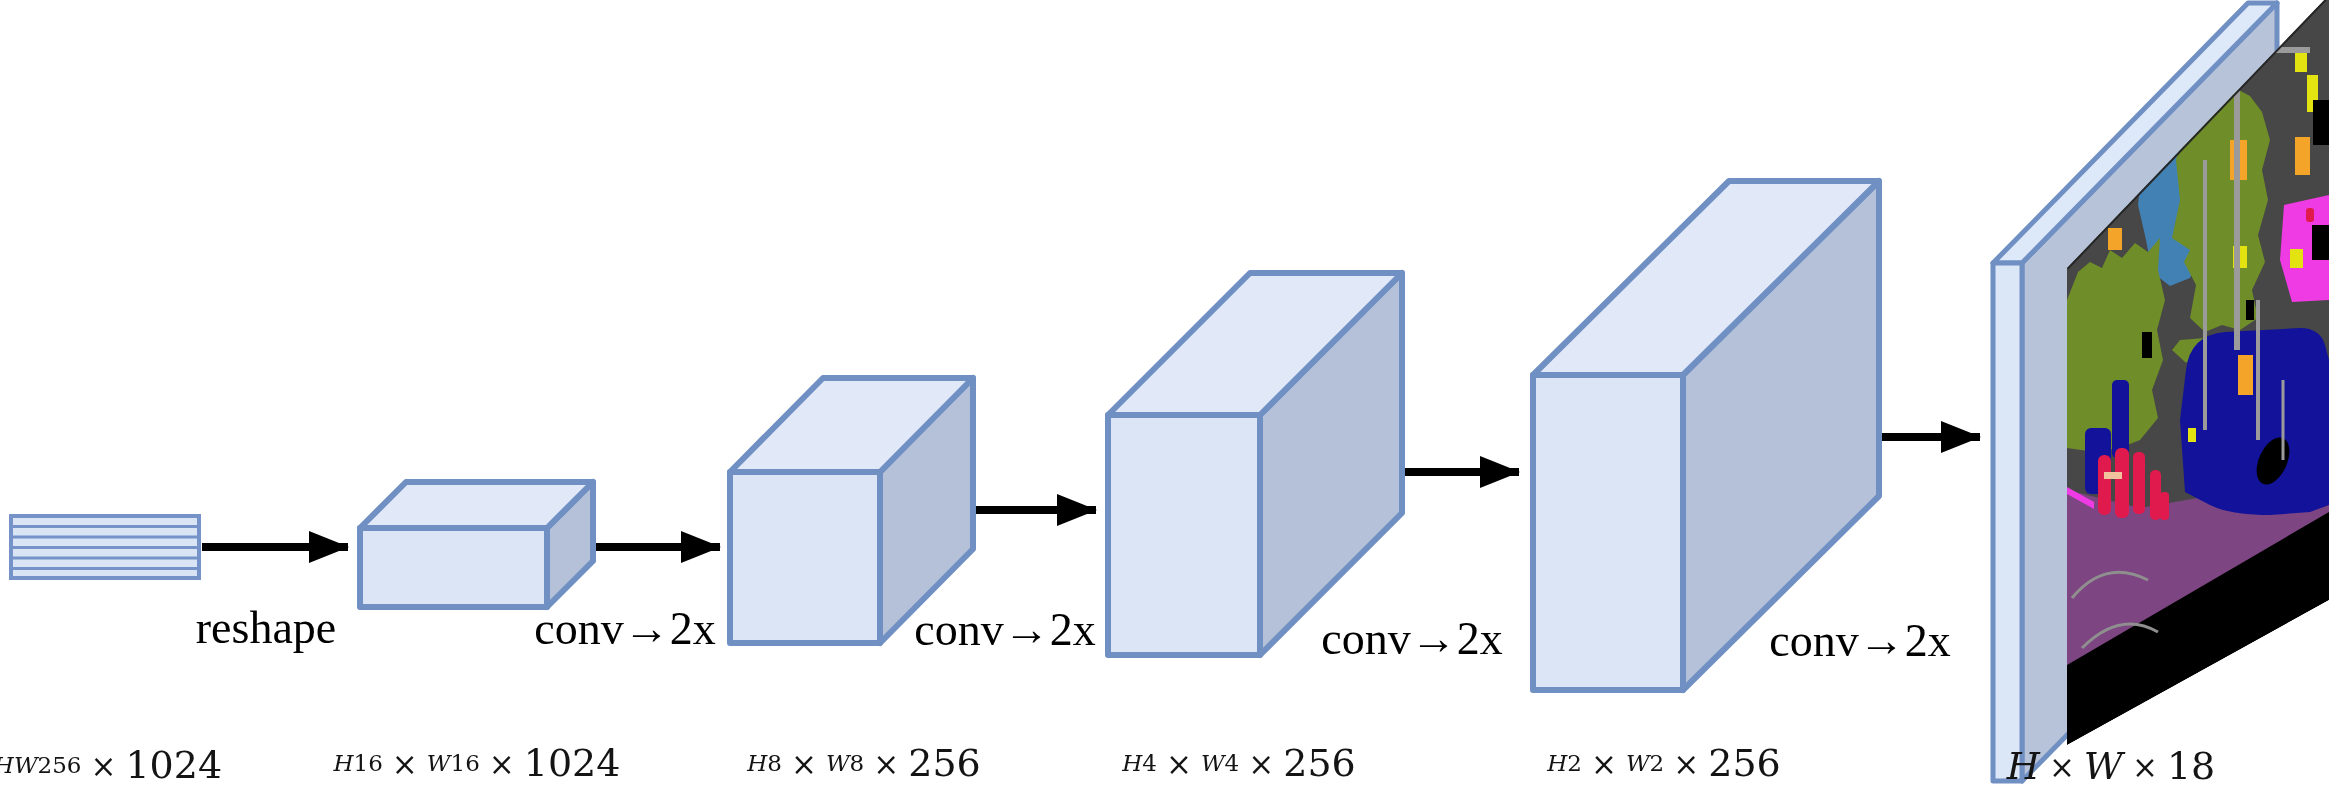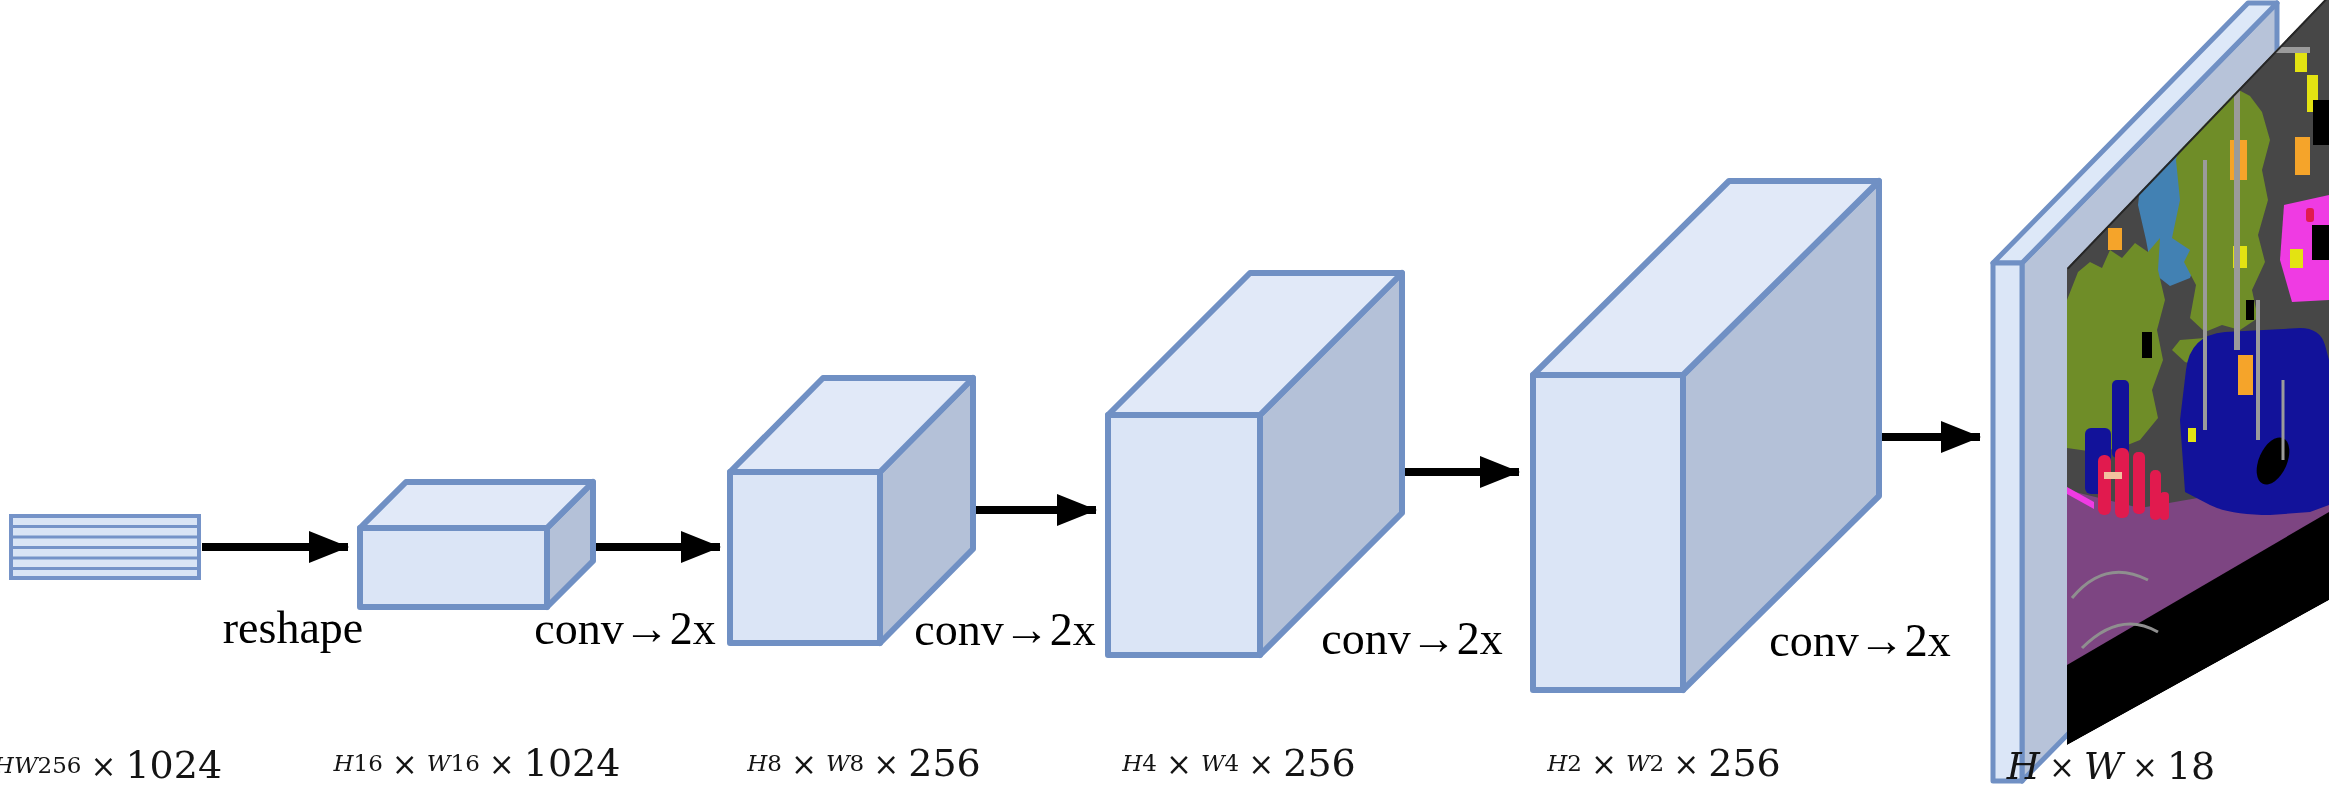--- a/index.html
+++ b/index.html
@@ -141,21 +141,21 @@
         <path d="M2258,440 V300" stroke-width="4"></path>
         <path d="M2283,460 V380" stroke-width="3"></path>
         <path d="M2072,598 Q2105,558 2148,580" stroke-width="3" stroke="#8f8f8f"></path>
         <path d="M2082,648 Q2120,610 2158,632" stroke-width="3" stroke="#8f8f8f"></path>
       </g>
 
       <line x1="2067" y1="268" x2="2329" y2="-5" stroke="#262626" stroke-width="4"></line>
     </g>
   </svg>
 
-  <div class="op" style="left:293px;top:627px">reshape</div>
+  <div class="op" style="left:266px;top:627px">reshape</div>
   <div class="op" style="left:625px;top:628px">conv→2x</div>
   <div class="op" style="left:1005px;top:629px">conv→2x</div>
   <div class="op" style="left:1412px;top:638px">conv→2x</div>
   <div class="op" style="left:1860px;top:640px">conv→2x</div>
 
   <div class="dim" style="left:108px;top:765px">
     <span class="frac">
       <span>HW</span>
         <span class="bar"></span>
         <span class="up">256</span>

